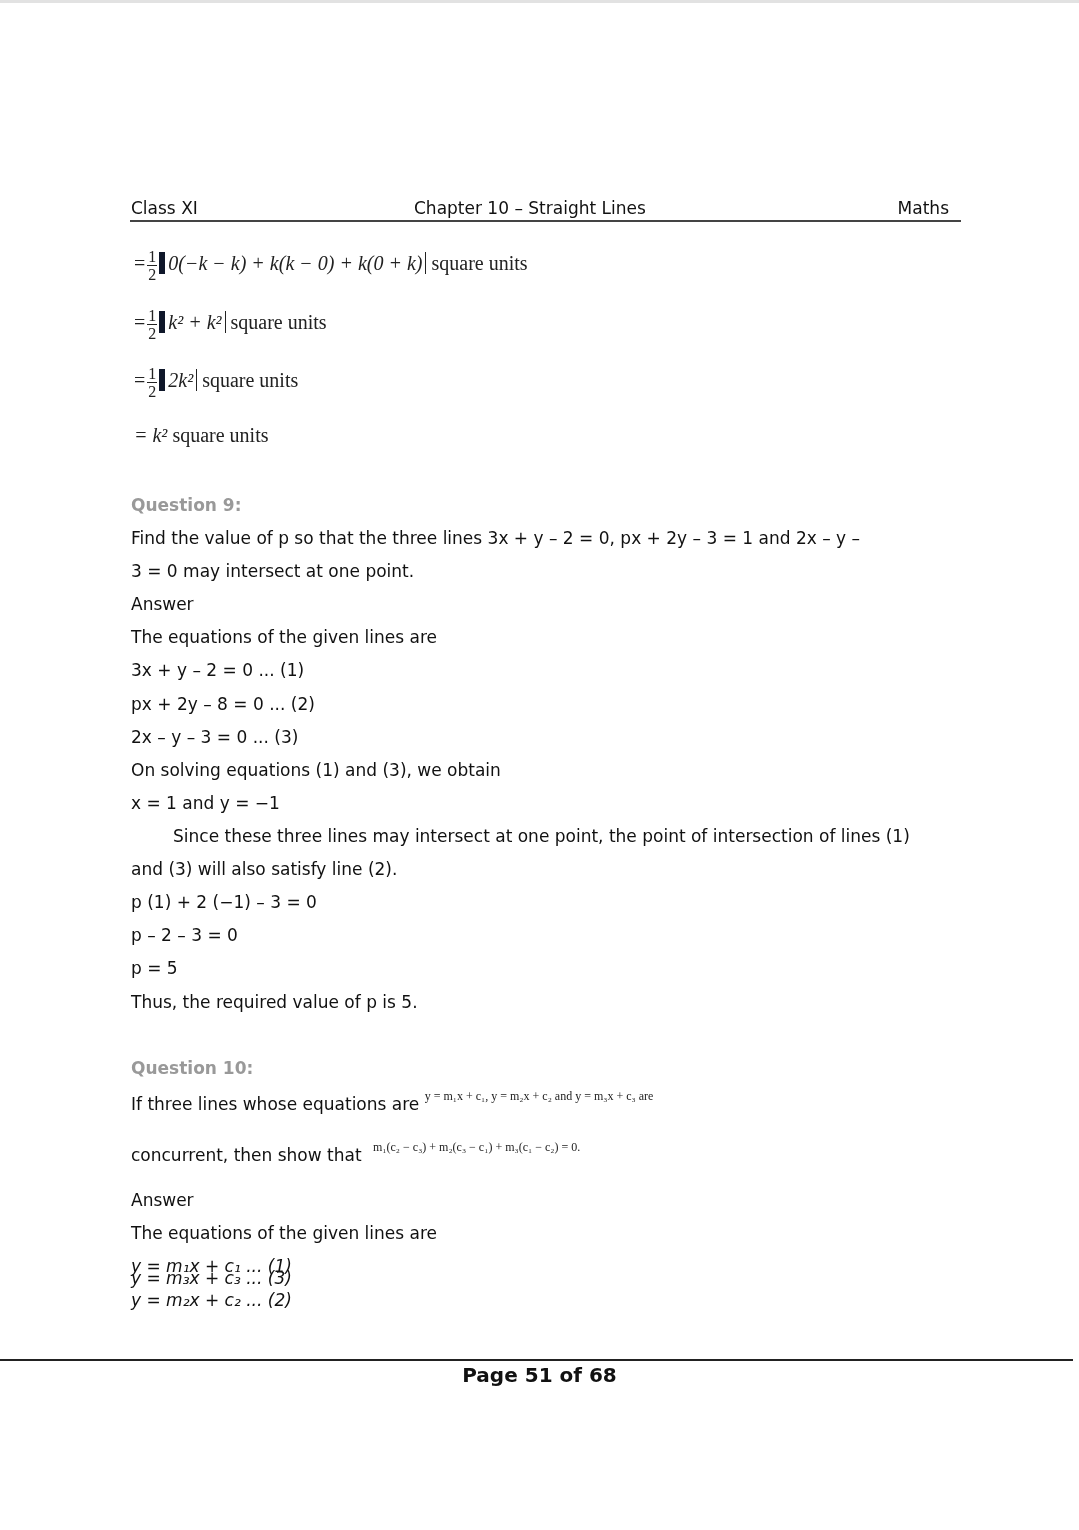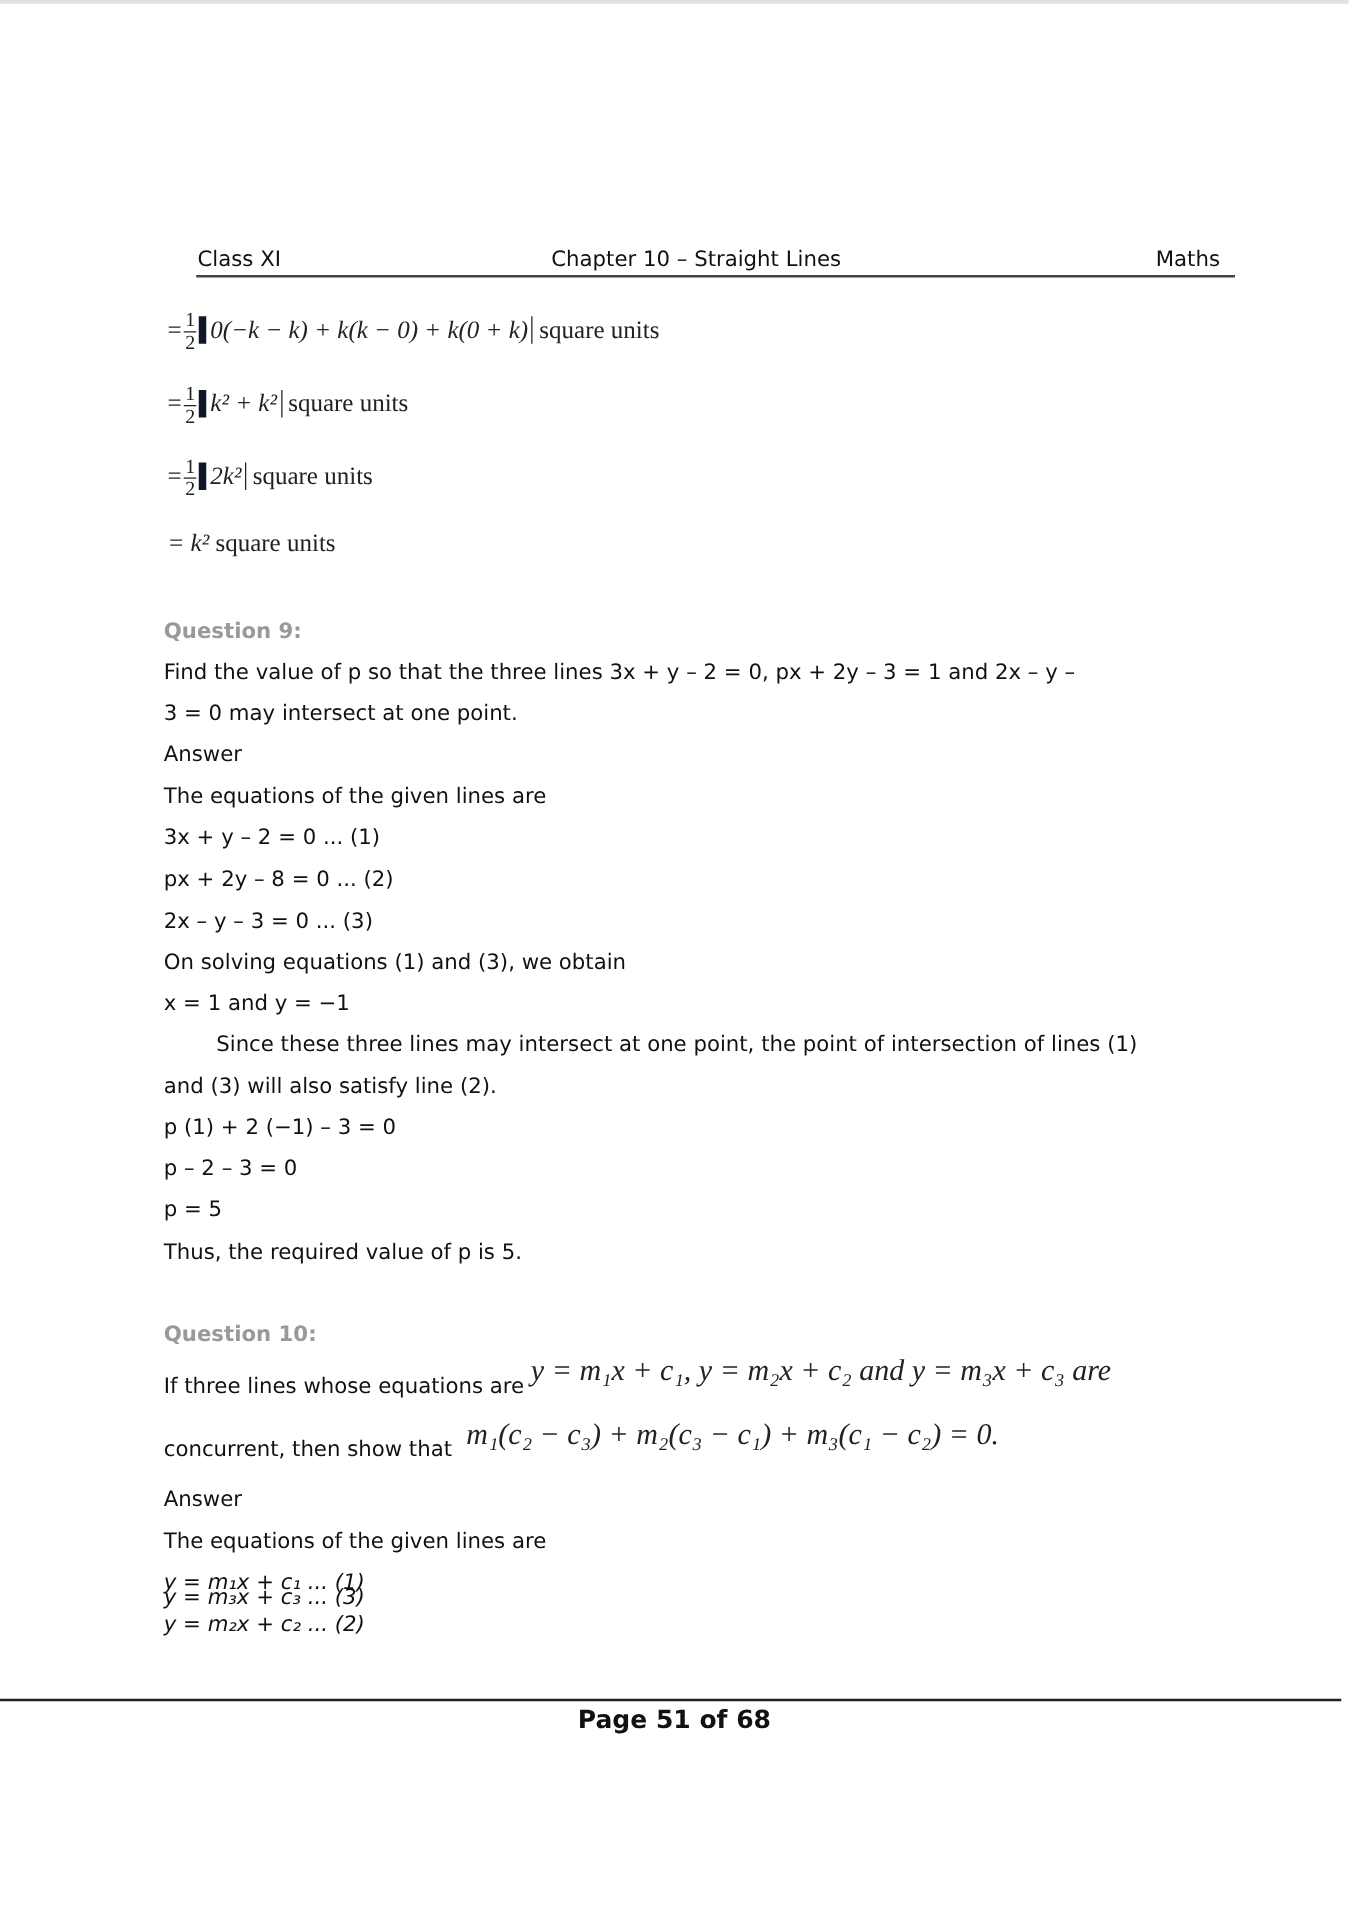--- a/index.html
+++ b/index.html
@@ -1,33 +1,33 @@
 <!DOCTYPE html>
 <html><head>
 <meta charset="utf-8">
 <style>
   html, body { margin:0; padding:0; background:#fff; }
   body { width:1079px; height:1530px; position:relative; overflow:hidden;
          font-family:"DejaVu Sans", sans-serif; color:#111; }
   .topbar { position:absolute; left:0; top:0; width:1079px; height:3px; background:#e2e2e2; }
   .header { position:absolute; left:130px; top:198px; width:831px; height:22px;
-            border-bottom:2px solid #444; font-size:17px;margin-left:27px; }
+            border-bottom:2px solid #444; font-size:17px; }
   .header span { position:absolute; top:0; }
   .h-left { left:1px; }
   .h-center { left:284px; }
   .h-right { right:12px; }
   .math { position:absolute; left:134px; font-family:"Liberation Serif", serif; font-size:20px; color:#222; white-space:nowrap; }
   .frac { display:inline-block; vertical-align:middle; text-align:center; font-size:16px; line-height:17px; margin:0 2px; }
   .frac .num { display:block; border-bottom:1px solid #222; padding:0 1px; }
   .frac .den { display:block; }
   .abs { border-left:6px solid #0f172a; border-right:1px solid #222; padding:0 3px; }
   .mi { font-style:italic; }
   .txt { position:absolute; left:131px; font-size:17px; white-space:nowrap; }
   .qhead { color:#999; font-weight:bold; }
-  .inlmath { font-family:"Liberation Serif", serif; font-size:24px; font-style:italic; color:#222;text-align:right; }
+  .inlmath { font-family:"Liberation Serif", serif; font-size:12px; color:#222;text-align:right; }
   .footer-line { position:absolute; left:0; top:1359px; width:1073px; height:2px; background:#222; }
   .footer { position:absolute; left:0; width:1079px; top:1363px; text-align:center; font-size:20px; font-weight:bold; }
 </style>
 </head>
 <body>
 
 <div class="topbar"></div>
 
 <div class="header">
   <span class="h-left">Class XI</span>

